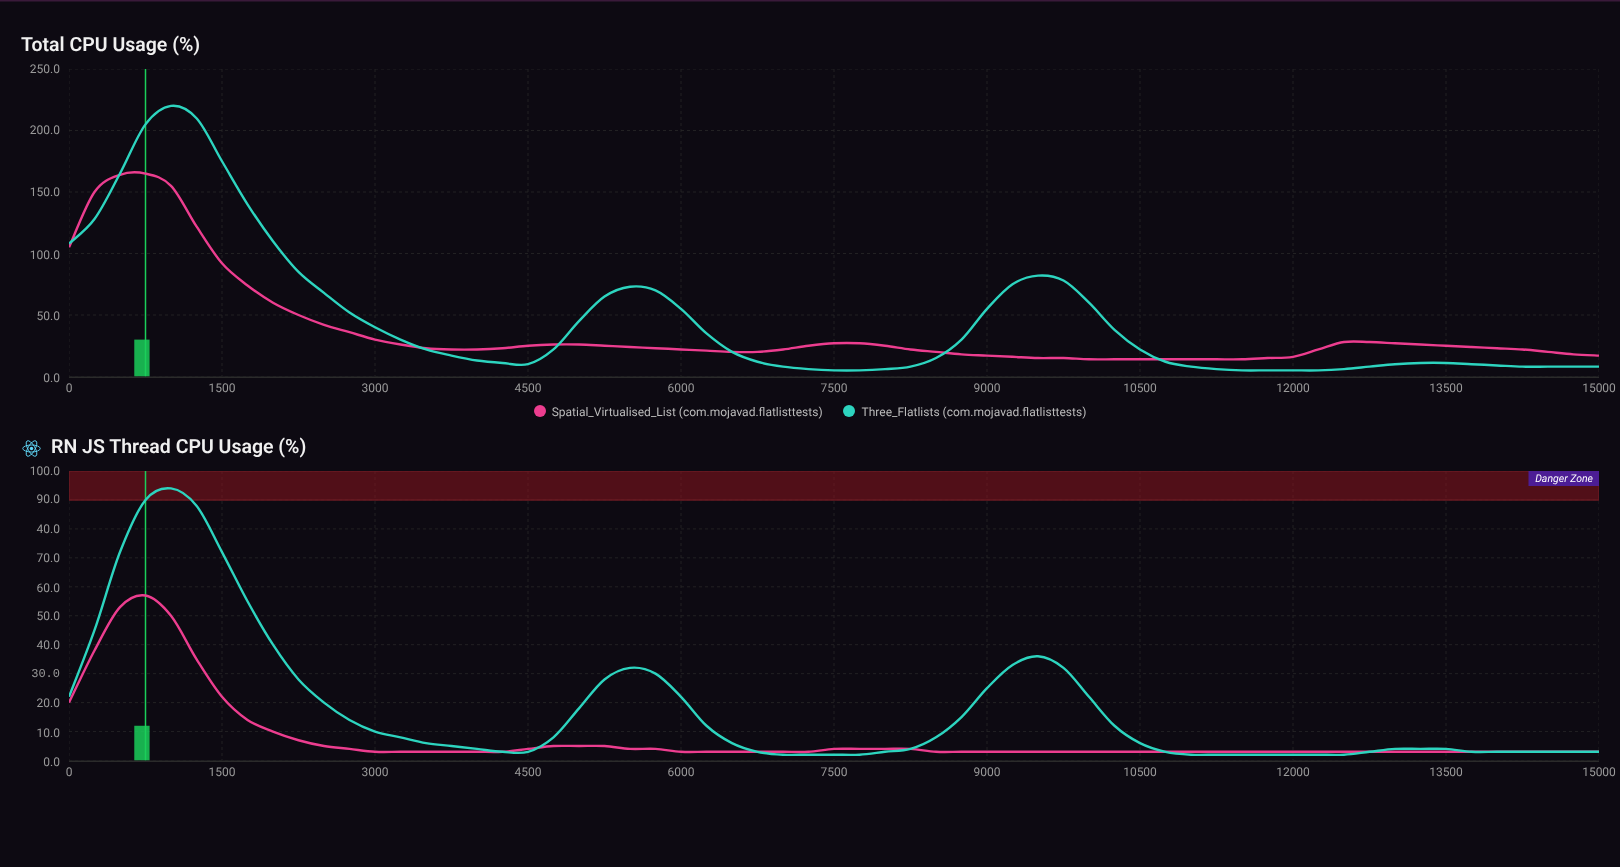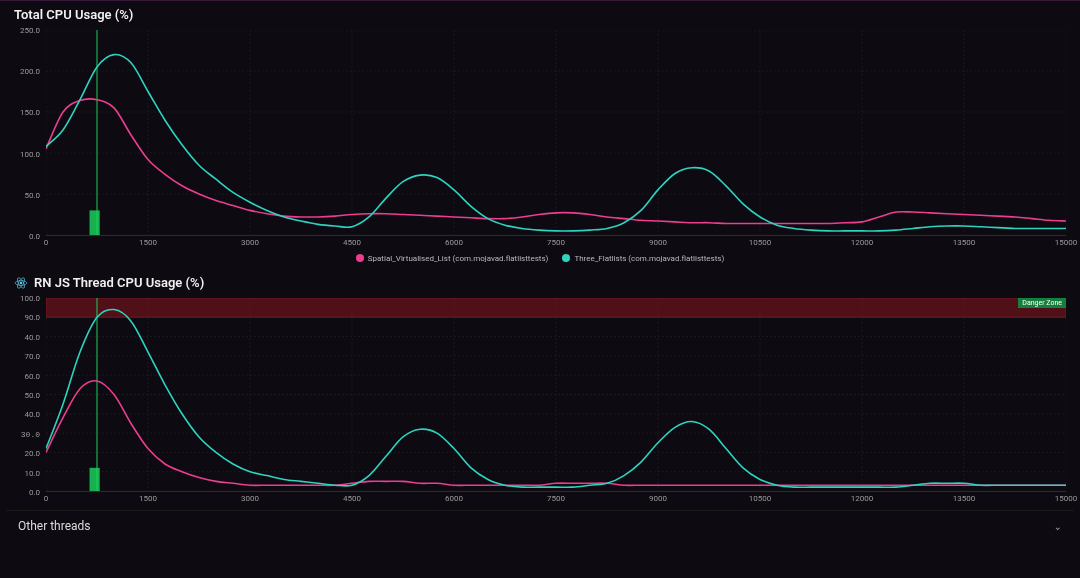--- a/index.html
+++ b/index.html
@@ -5,21 +5,21 @@
   * { box-sizing: border-box; margin: 0; padding: 0; }
   html, body {
     width: 1080px;
     height: 578px;
     background: #0d0a12;
     font-family: -apple-system, BlinkMacSystemFont, "Segoe UI", Roboto, sans-serif;
     color: #dcdcdc;
     overflow: hidden;
   }
   .page {
-    padding: 0 6px 0 6px;
+    padding: 16px 6px 0 6px;
     border-top: 1px solid #3a1a3a;
   }
   .panel {
     margin-bottom: 2px;
   }
   .panel-title {
     display: flex;
     align-items: center;
     gap: 6px;
     padding: 6px 8px 4px 8px;
@@ -96,24 +96,25 @@
   }
   .legend-swatch {
     width: 8px;
     height: 8px;
     border-radius: 50%;
   }
   .danger-label {
     position: absolute;
     top: 0;
     right: 0;
-    background: #15803d;
+    background: #4c1d95;
     color: #fff;
     font-size: 7px;
     padding: 1px 4px;
+    font-style: italic;
   }
   .collapse-row {
     display: flex;
     align-items: center;
     justify-content: space-between;
     padding: 8px 12px;
     font-size: 12px;
     color: #dcdcdc;
     border-top: 1px solid #1a1a1a;
     cursor: pointer;
@@ -266,18 +267,14 @@
           <div class="x-tick-label" style="left: 50%;">7500</div>
           <div class="x-tick-label" style="left: 60%;">9000</div>
           <div class="x-tick-label" style="left: 70%;">10500</div>
           <div class="x-tick-label" style="left: 80%;">12000</div>
           <div class="x-tick-label" style="left: 90%;">13500</div>
           <div class="x-tick-label" style="left: 100%;">15000</div>
         </div>
     </div>
   </div>
 
-  <div class="collapse-row">
-    <span>Other threads</span>
-    <span class="chevron">⌄</span>
-  </div>
 
 </div>
 
 </body></html>

